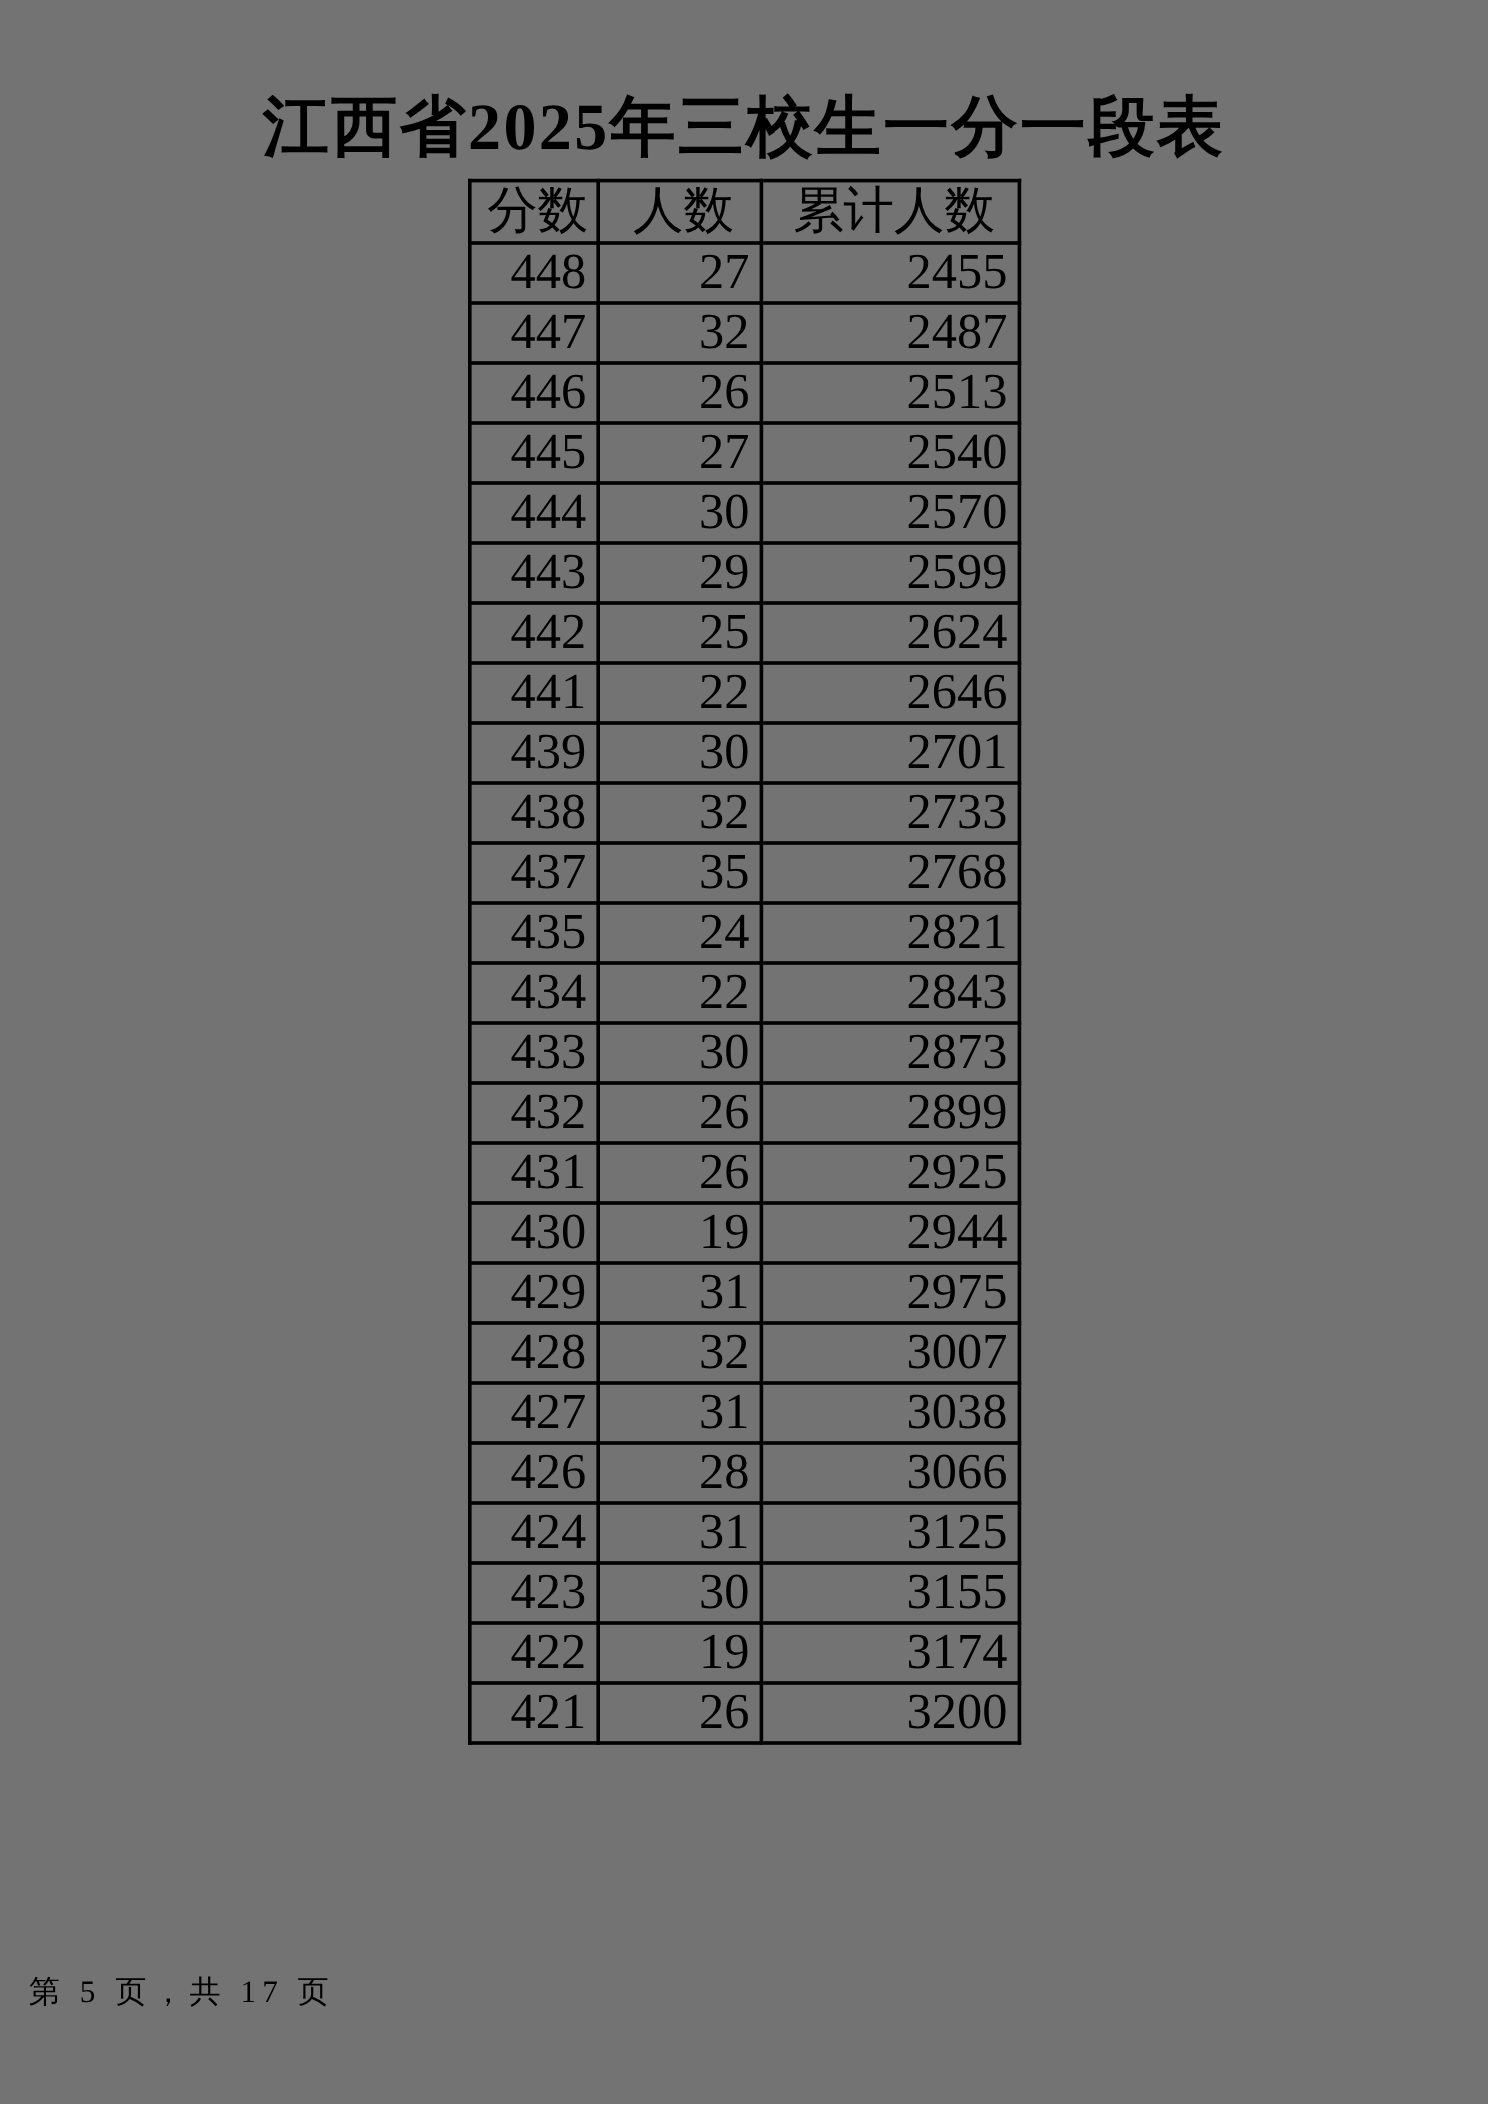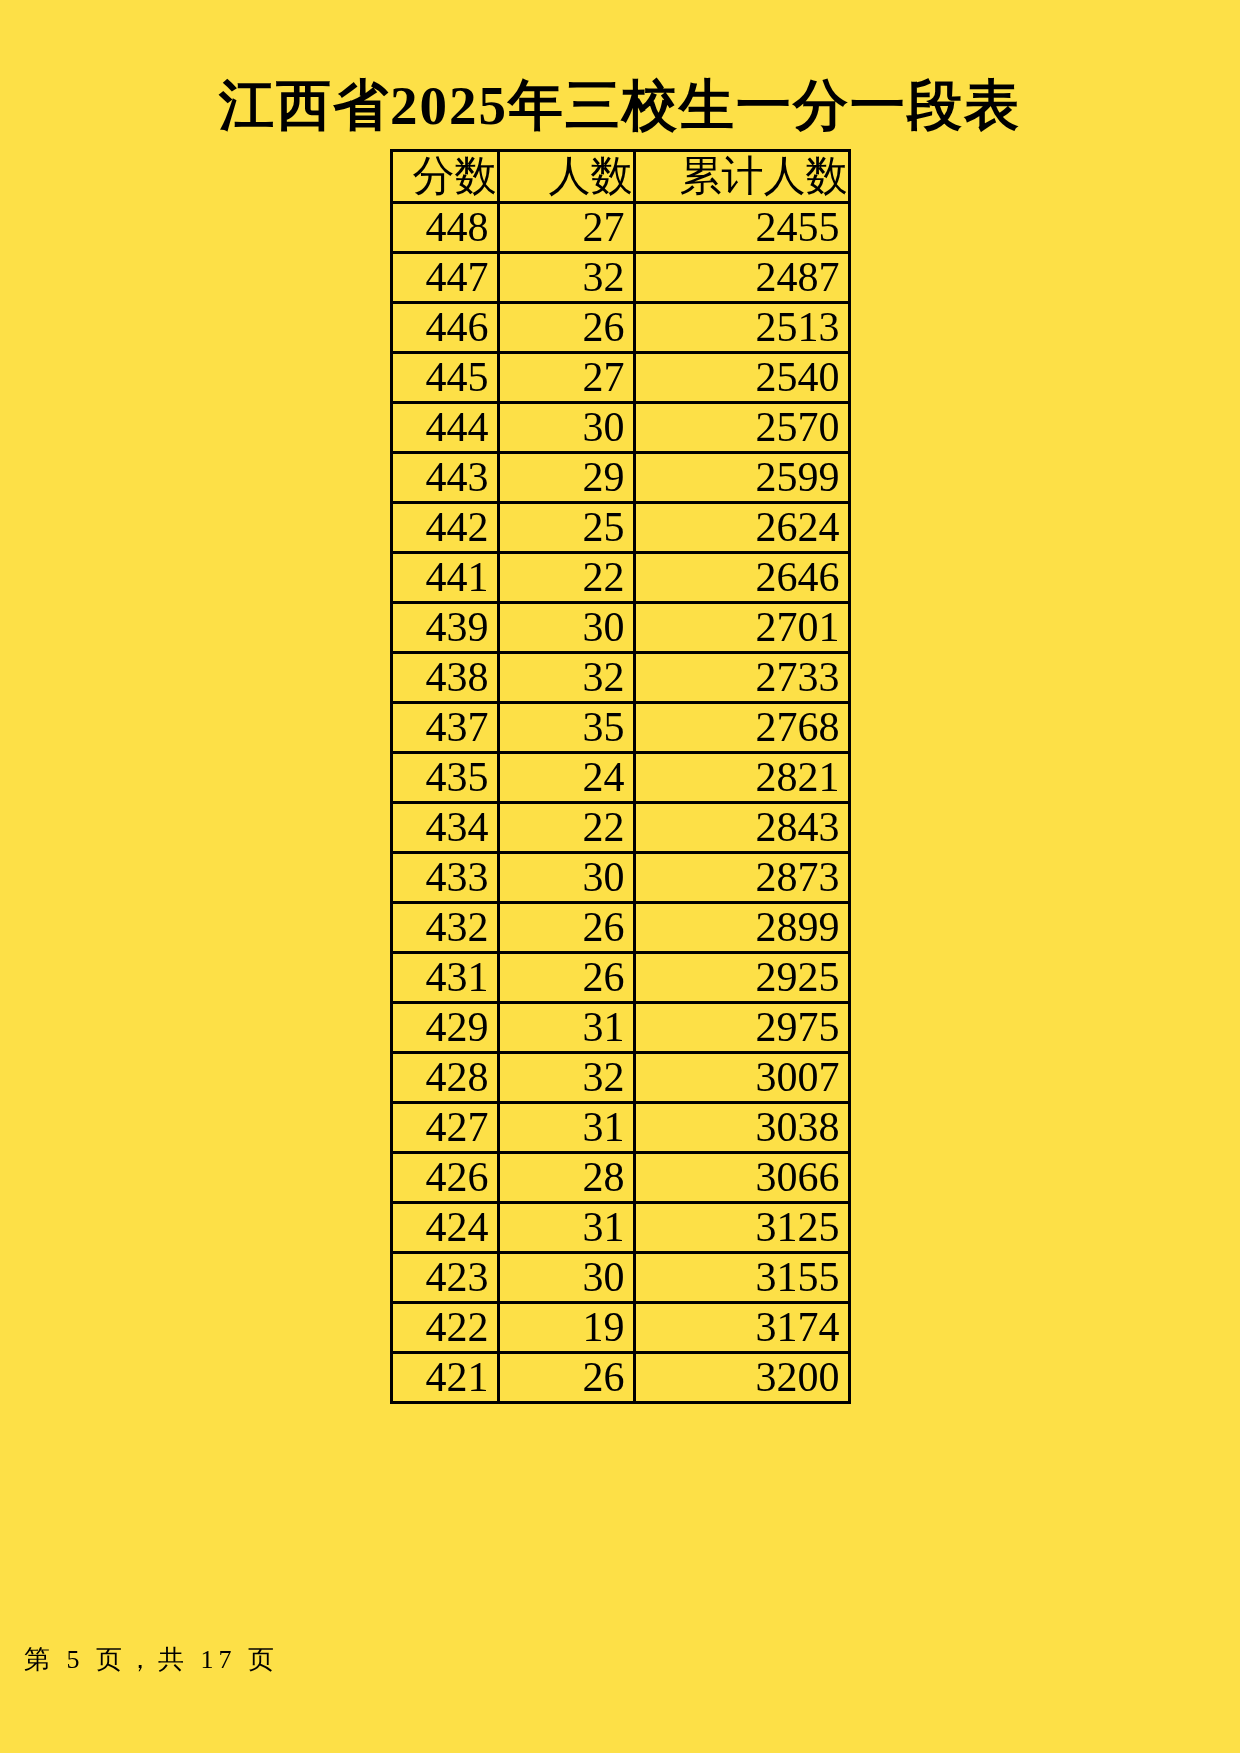--- a/index.html
+++ b/index.html
@@ -6,21 +6,21 @@
     margin: 0;
     padding: 0;
     background: #ffffff;
     font-family: "Liberation Serif", "DejaVu Serif", serif;
     color: #000000;
   }
   .page {
     position: relative;
     width: 1240px;
     height: 1753px;
-    background: #fde047;
+    background: #737373;
     overflow: hidden;
   }
   .title {
     margin: 0;
     padding-top: 76px;
     text-align: center;
     font-size: 55px;
     font-weight: bold;
     letter-spacing: 2px;
     line-height: 1.1;
@@ -37,21 +37,21 @@
   table.score-table th,
   table.score-table td {
     border: 3px solid #000000;
     font-size: 42px;
     font-weight: normal;
     white-space: nowrap;
     overflow: hidden;
   }
   table.score-table th {
     height: 49px;
-    text-align: right;
+    text-align: center;
     padding: 0 0 0 7px;
     line-height: 49px;
   }
   table.score-table td {
     height: 47px;
     text-align: right;
     padding: 0 8px 0 0;
     line-height: 47px;
   }
   .footer {
@@ -160,20 +160,25 @@
           <td>432</td>
           <td>26</td>
           <td>2899</td>
         </tr>
         <tr>
           <td>431</td>
           <td>26</td>
           <td>2925</td>
         </tr>
         <tr>
+          <td>430</td>
+          <td>19</td>
+          <td>2944</td>
+        </tr>
+        <tr>
           <td>429</td>
           <td>31</td>
           <td>2975</td>
         </tr>
         <tr>
           <td>428</td>
           <td>32</td>
           <td>3007</td>
         </tr>
         <tr>

